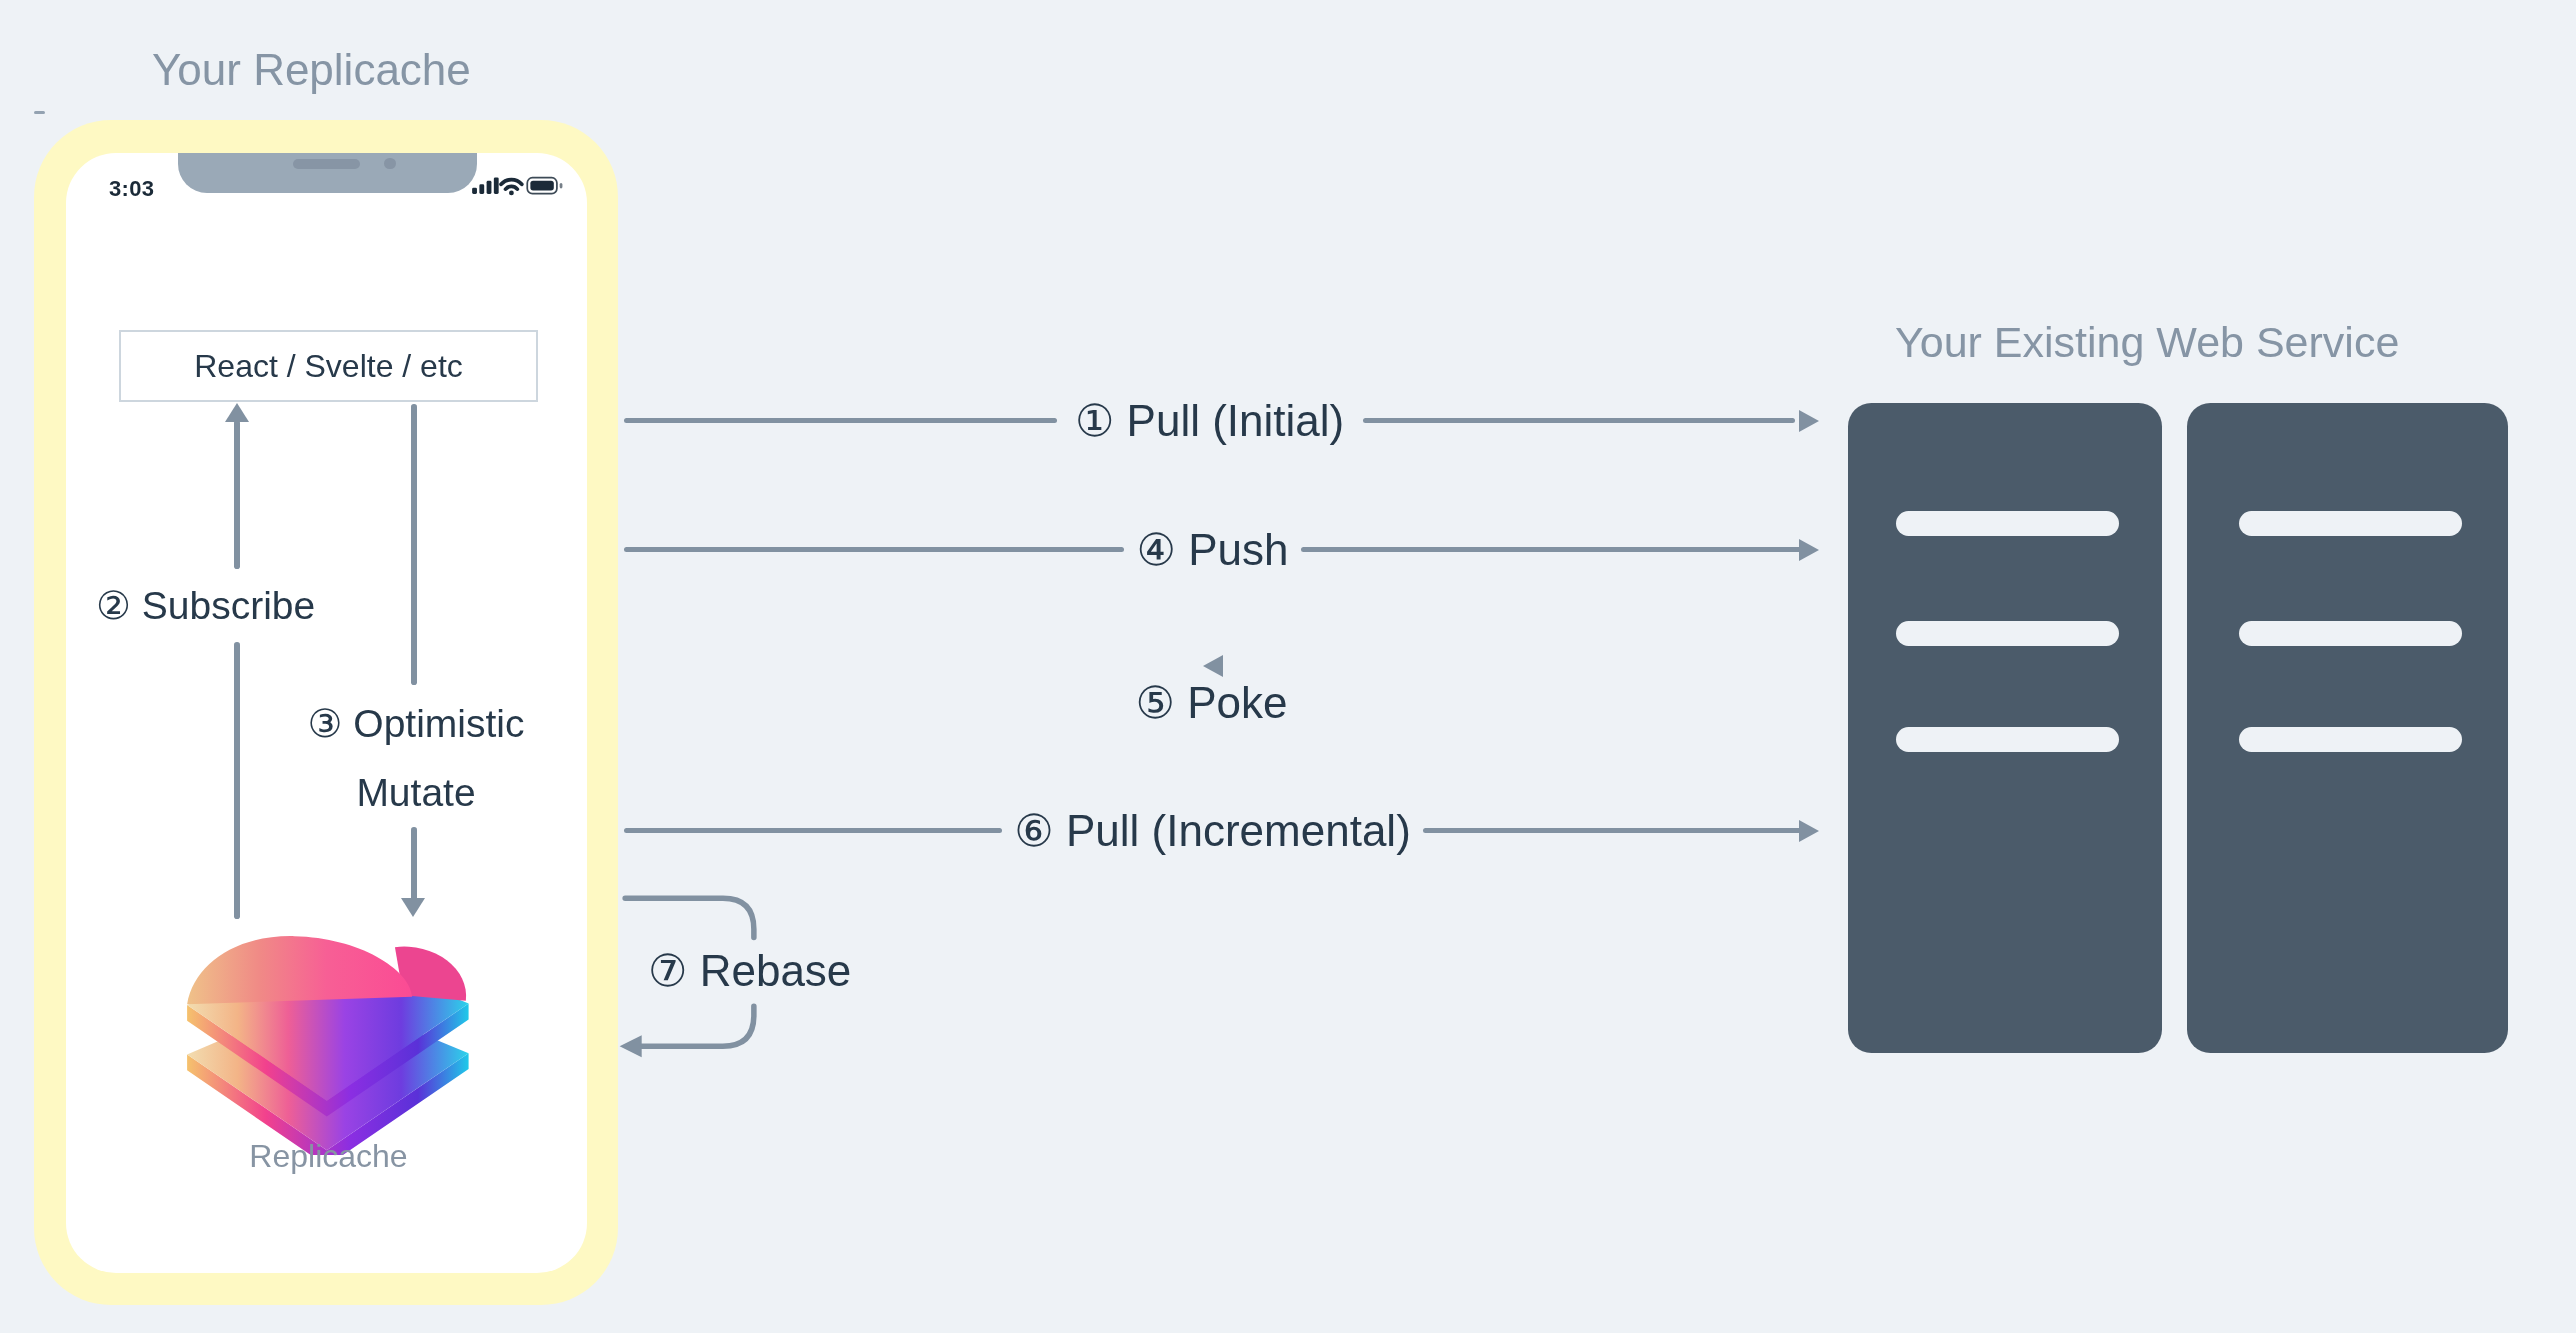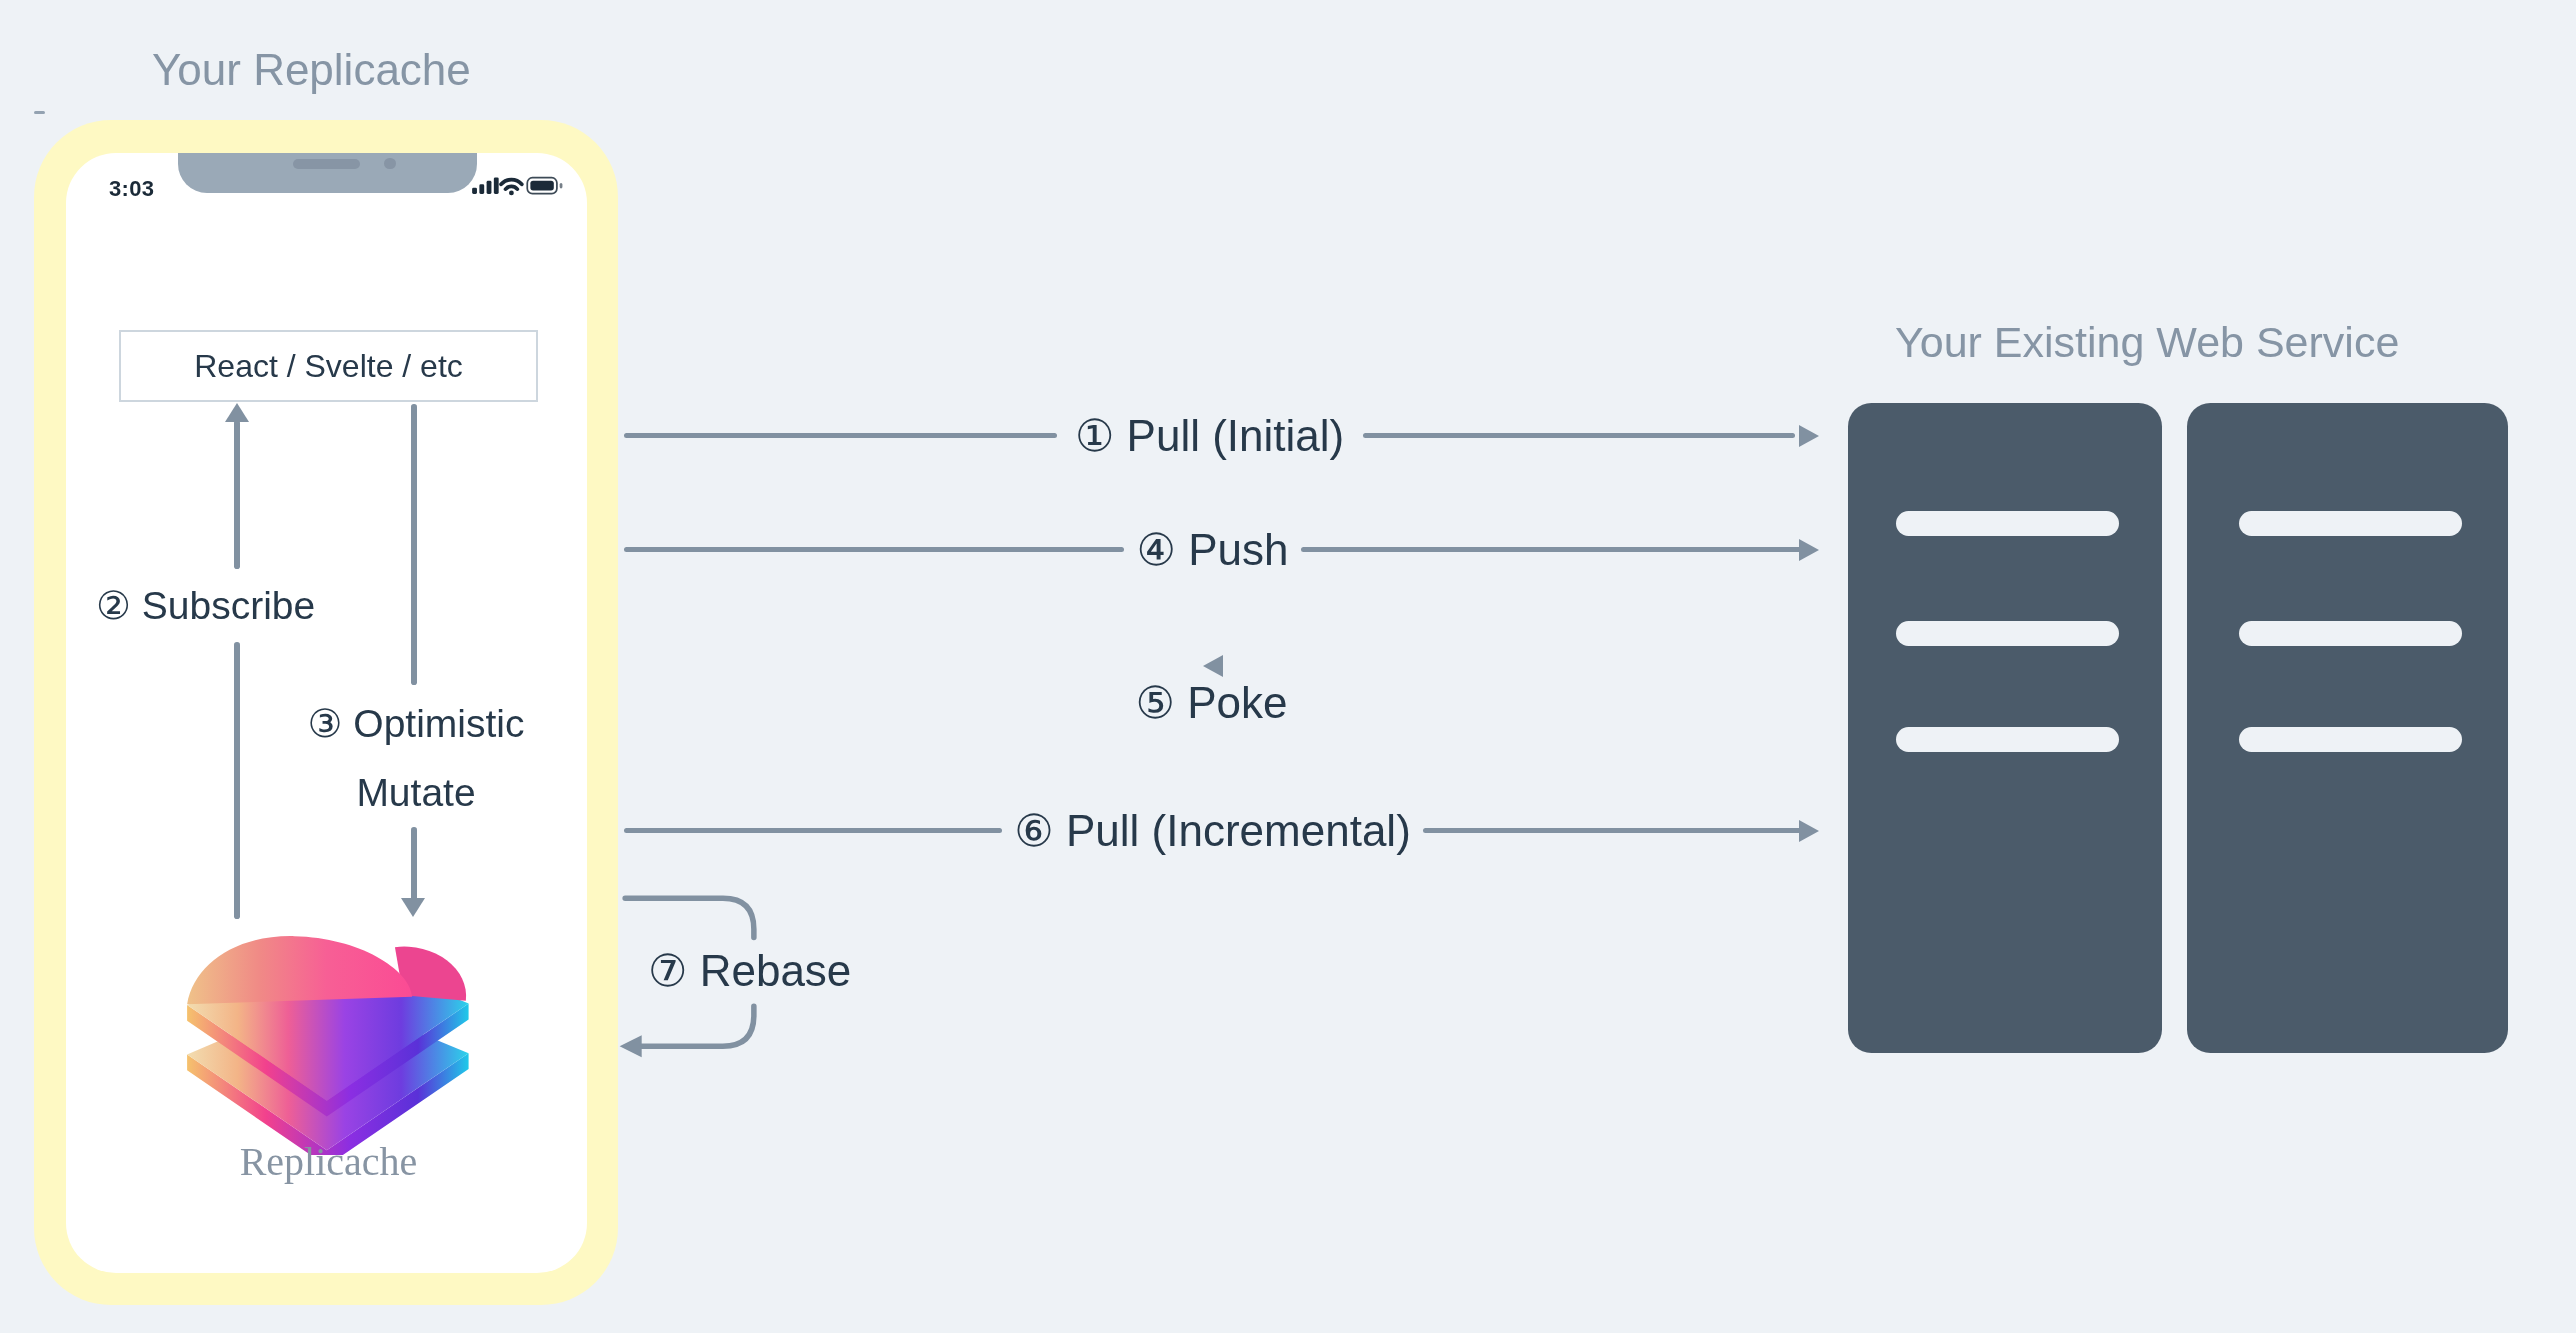--- a/index.html
+++ b/index.html
@@ -34,21 +34,21 @@
     font-size:32px; color:#27394a; white-space:nowrap; }
 
   
   .vline { width:5.5px; background:#8191a1; border-radius:2.8px; }
   .head-up { width:0; height:0; border-left:12.4px solid transparent; border-right:12.4px solid transparent; border-bottom:19.3px solid #8191a1; }
   .head-down { width:0; height:0; border-left:12.4px solid transparent; border-right:12.4px solid transparent; border-top:19.3px solid #8191a1; }
   .diagram-label { font-size:39px; color:#27394a; white-space:nowrap; }
   .mutate-label { width:344px; text-align:center; line-height:69px; }
 
   
-  .logo-caption { left:207px; top:1138px; width:243px; text-align:center; font-size:40px; color:#8794a3;font-family:Liberation Serif, serif; }
+  .logo-caption { left:207px; top:1138px; width:243px; text-align:center; font-size:32px; color:#8794a3; }
 
   
   .flow { position:absolute; left:624px; width:1195px; height:55px; display:flex; align-items:center; }
   .flow.poke { width:1175px;flex-direction:column; }
   .seg { flex:1; height:5.5px; background:#8191a1; border-radius:2.8px; }
   .seg.dashed { background:repeating-linear-gradient(90deg,#8191a1 0 21.4px, transparent 21.4px 30px); border-radius:0; }
   .flabel { margin:0 12.4px; font-size:44px; color:#27394a; white-space:nowrap; }
   .ahead-right { width:0; height:0; border-top:11.7px solid transparent; border-bottom:11.7px solid transparent; border-left:20.7px solid #8191a1; margin-left:-2.1px; }
   .ahead-left { width:0; height:0; border-top:11.7px solid transparent; border-bottom:11.7px solid transparent; border-right:20.7px solid #8191a1; margin-right:-2.1px; }
 
@@ -147,21 +147,21 @@
 
     <polygon points="16,122 219,261 425,120 425,143 219,284 16,145" fill="url(#gSide)"></polygon>
     <polygon points="16,122 219,35 425,120 219,261" fill="url(#gFace)"></polygon>
 
     <path d="M318,38 A 90 72 0 0 1 421,116 L 330,108 Z" fill="#ec4590"></path>
 
     <path d="M16,121 C26,62 88,20 172,22 C266,24 340,70 343,110 L16,121 Z" fill="url(#gDrop)"></path>
   </svg>
   <div class="abs logo-caption">Replicache</div>
 
-  <div class="flow" style="top:408px;gap:6px;">
+  <div class="flow" style="top:393px;gap:6px;">
     <div class="seg"></div>
     <div class="flabel">① Pull (Initial)</div>
     <div class="seg"></div>
     <div class="ahead-right"></div>
   </div>
 
   <div class="flow" style="top:522px;">
     <div class="seg"></div>
     <div class="flabel">④ Push</div>
     <div class="seg"></div>

